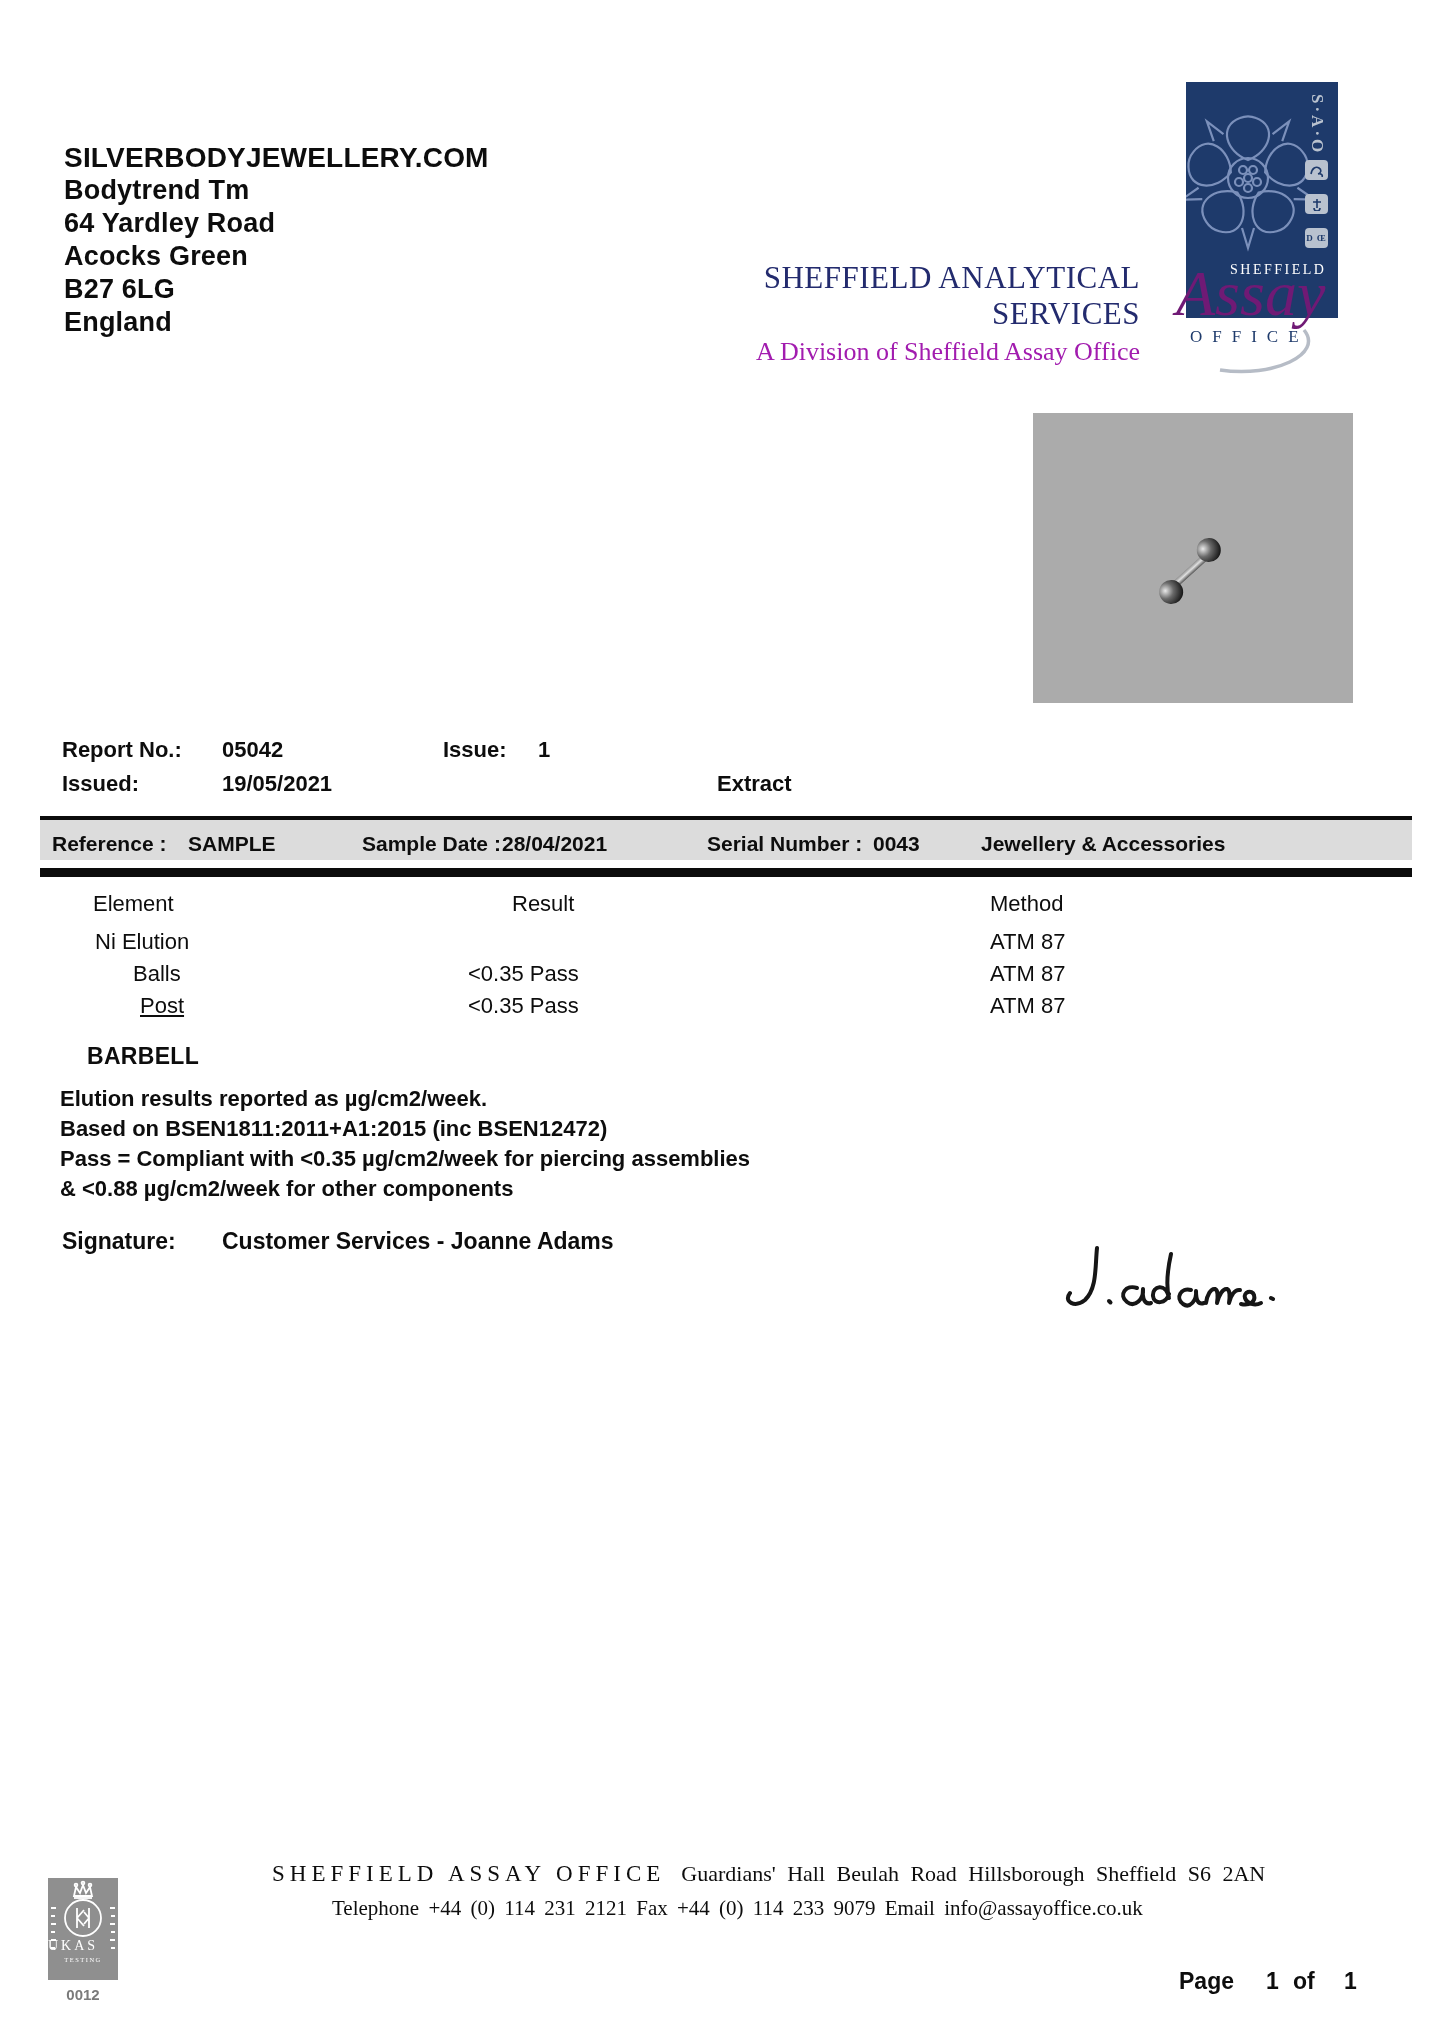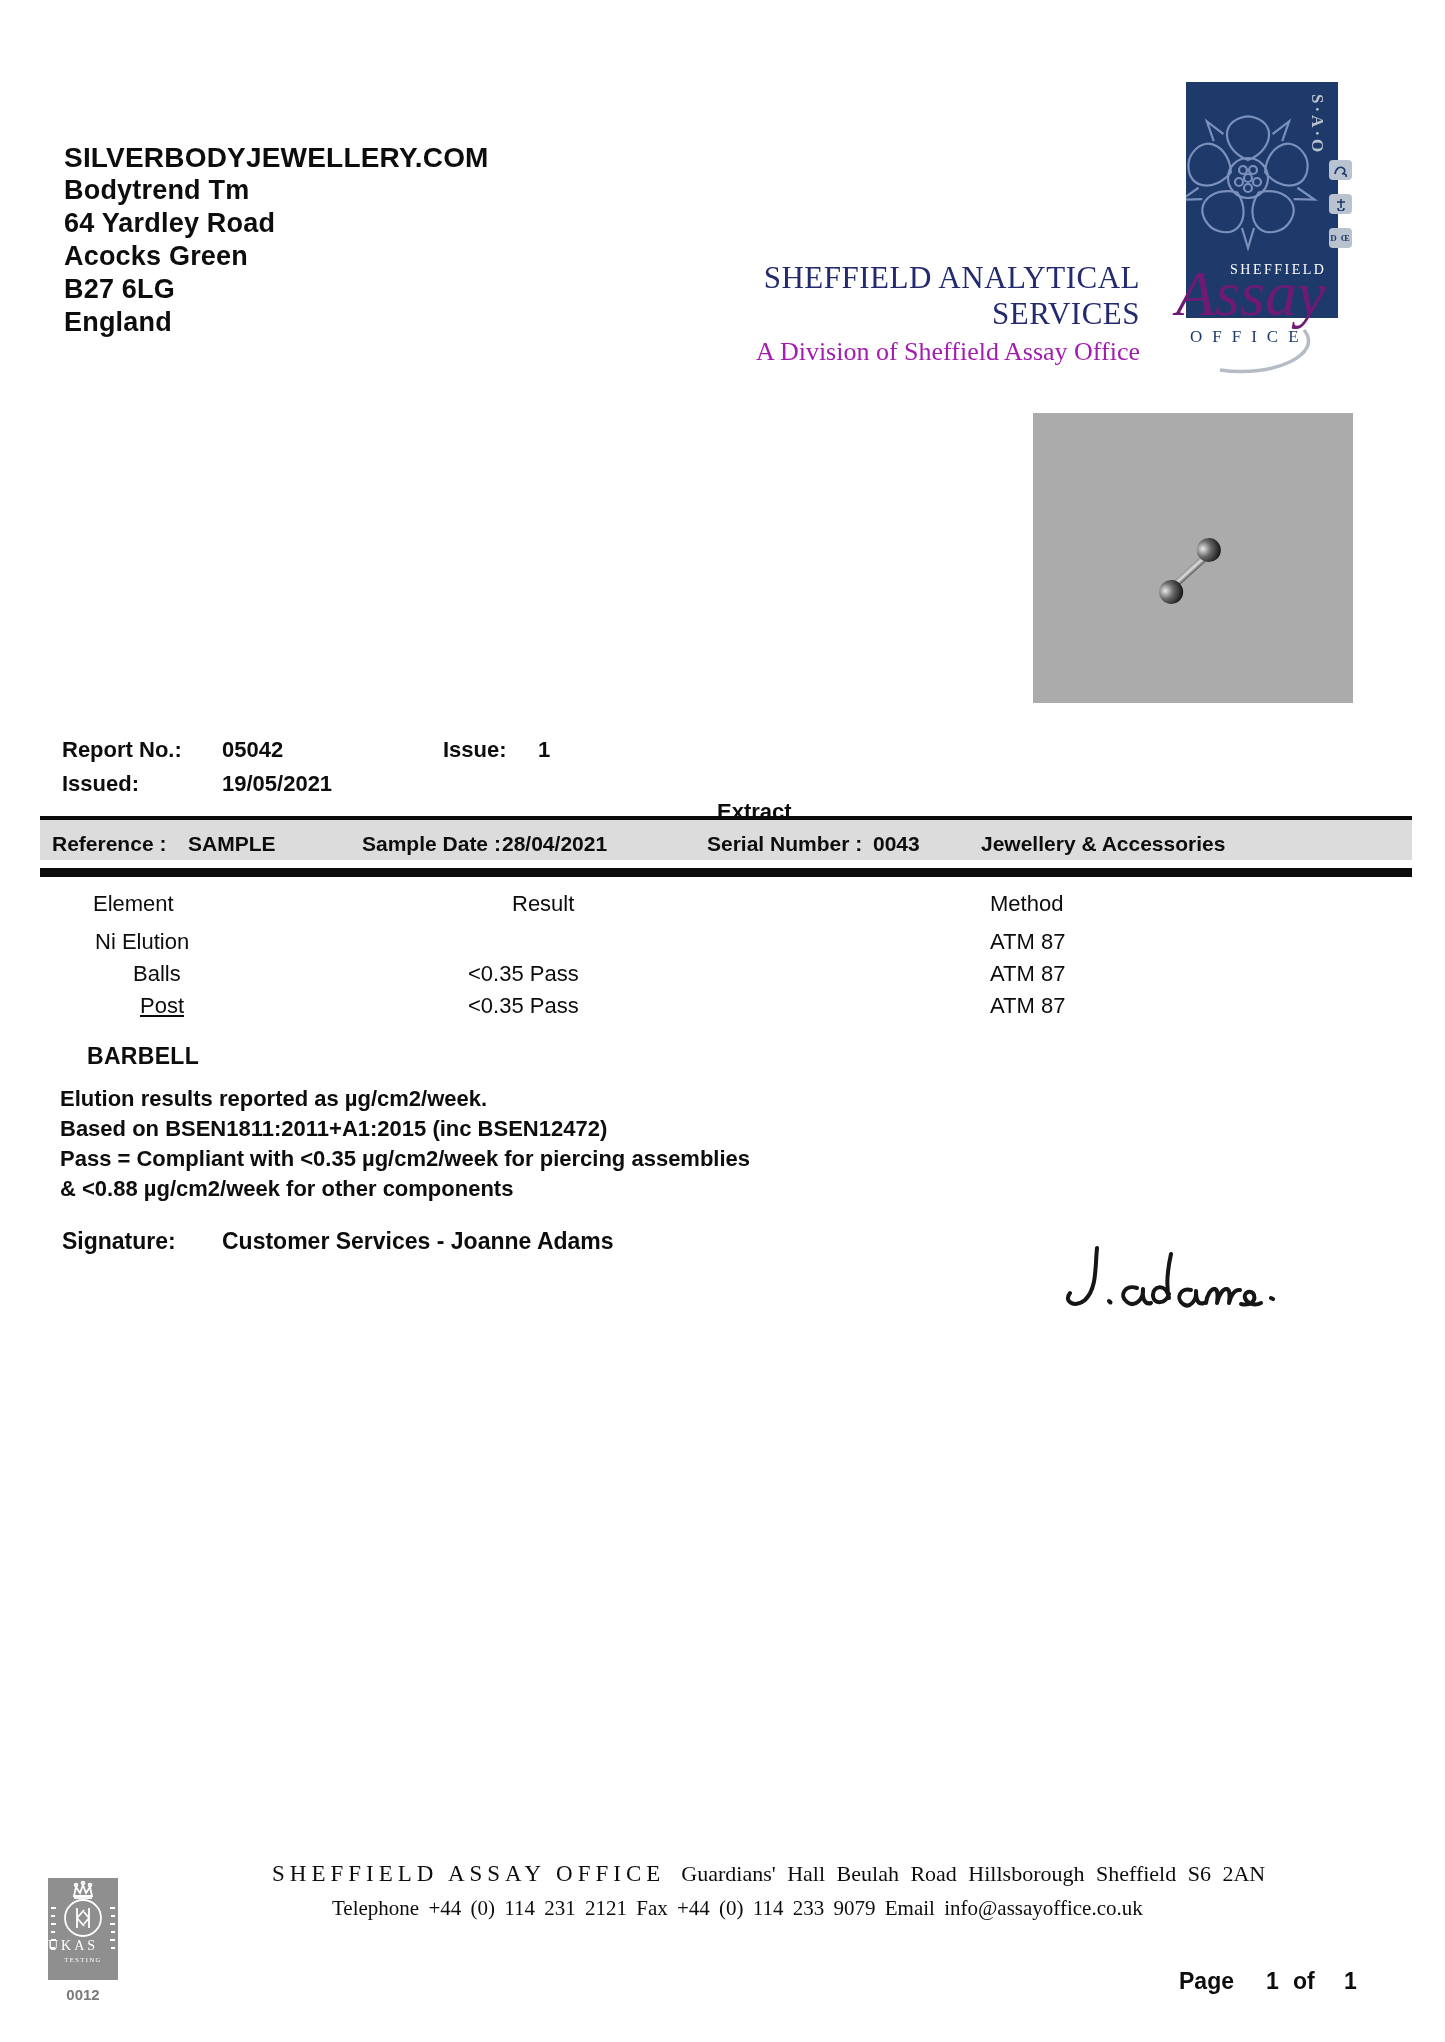--- a/index.html
+++ b/index.html
@@ -19,21 +19,21 @@
   .hdr .title{font-family:"Liberation Serif",serif;font-size:31px;color:#232b6e;letter-spacing:.5px;}
   .hdr .subtitle{font-family:"Liberation Serif",serif;font-size:26px;color:#a21caf;margin-top:5px;}
 
   
   .logo{left:1186px;top:82px;width:158px;height:260px;}
   .logo .box{position:absolute;left:0;top:0;width:152px;height:236px;background:#1e3a6b;}
   .logo .rose{position:absolute;left:0;top:0;}
   .sao-vert{position:absolute;left:121px;top:12px;writing-mode:vertical-rl;
     font-family:"Liberation Serif",serif;font-weight:700;font-size:17px;color:#b9c2cf;letter-spacing:3px;}
   .hm-box{position:absolute;left:119px;width:23px;height:20px;background:#b9c2cf;border-radius:4px;
-    display:flex;align-items:center;justify-content:center;margin-left:24px;}
+    display:flex;align-items:center;justify-content:center;}
   .hm-letters{font-family:"Liberation Serif",serif;font-weight:700;font-size:9px;color:#1e3a6b;letter-spacing:1px;}
   .logo-sheffield{position:absolute;left:44px;top:180px;color:#ffffff;z-index:3;
     font-family:"Liberation Serif",serif;font-size:14px;letter-spacing:2.5px;}
   .logo-assay{position:absolute;left:-10px;top:180px;color:#701a75;z-index:2;
     font-family:"Liberation Serif",serif;font-style:italic;font-size:64px;line-height:64px;}
   .logo-office{position:absolute;left:4px;top:245px;color:#1e3a6b;
     font-family:"Liberation Serif",serif;font-size:17px;letter-spacing:10px;}
   .logo-swash{position:absolute;left:0;top:200px;}
 
   
@@ -180,21 +180,21 @@
       </g>
     </svg>
   </div>
 
   <div class="abs meta" style="left:62px;top:737px;">Report No.:</div>
   <div class="abs meta" style="left:222px;top:737px;">05042</div>
   <div class="abs meta" style="left:443px;top:737px;">Issue:</div>
   <div class="abs meta" style="left:538px;top:737px;">1</div>
   <div class="abs meta" style="left:62px;top:771px;">Issued:</div>
   <div class="abs meta" style="left:222px;top:771px;">19/05/2021</div>
-  <div class="abs meta" style="left:717px;top:771px;margin-top:28px;">Extract</div>
+  <div class="abs meta" style="left:717px;top:771px;">Extract</div>
 
   <div class="abs rule-thin"></div>
   <div class="abs samplebar">
     <span style="left:12px;">Reference :</span>
     <span style="left:148px;">SAMPLE</span>
     <span style="left:322px;">Sample Date :</span>
     <span style="left:462px;">28/04/2021</span>
     <span style="left:667px;">Serial Number :</span>
     <span style="left:833px;">0043</span>
     <span style="left:941px;">Jewellery &amp; Accessories</span>

